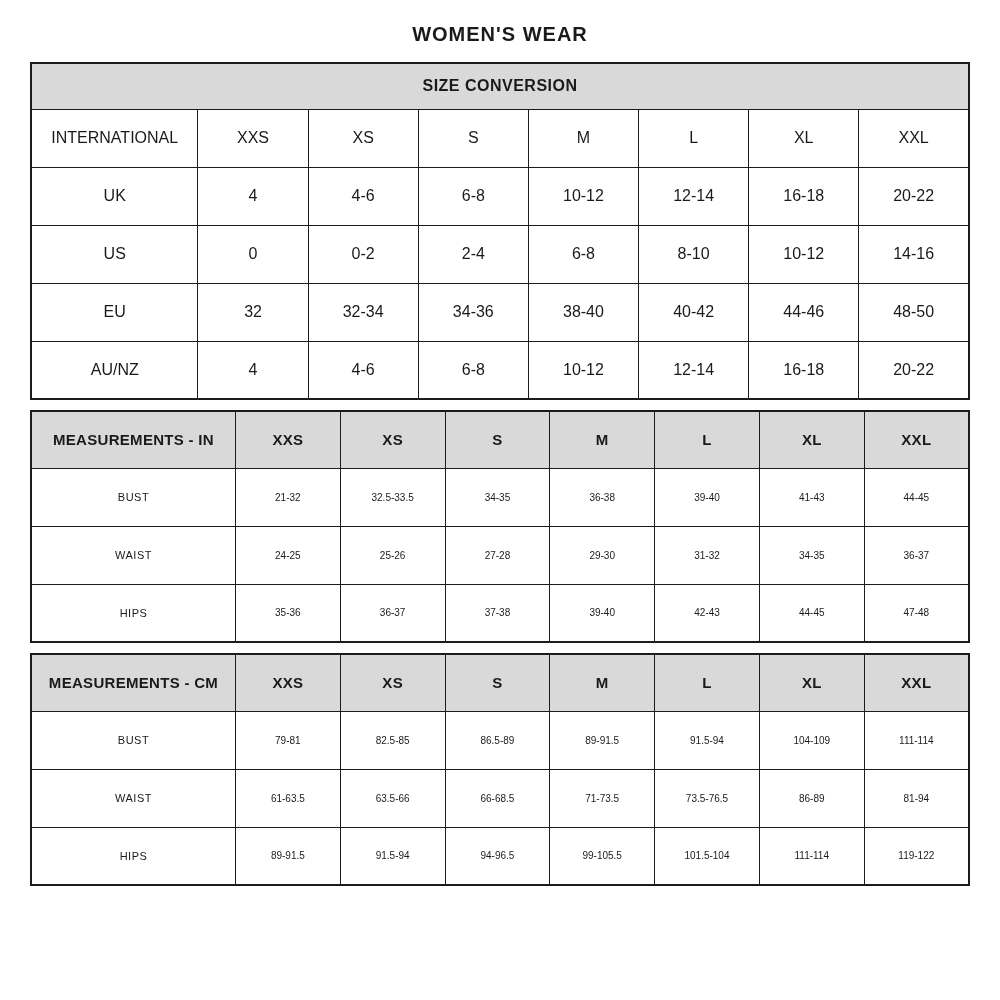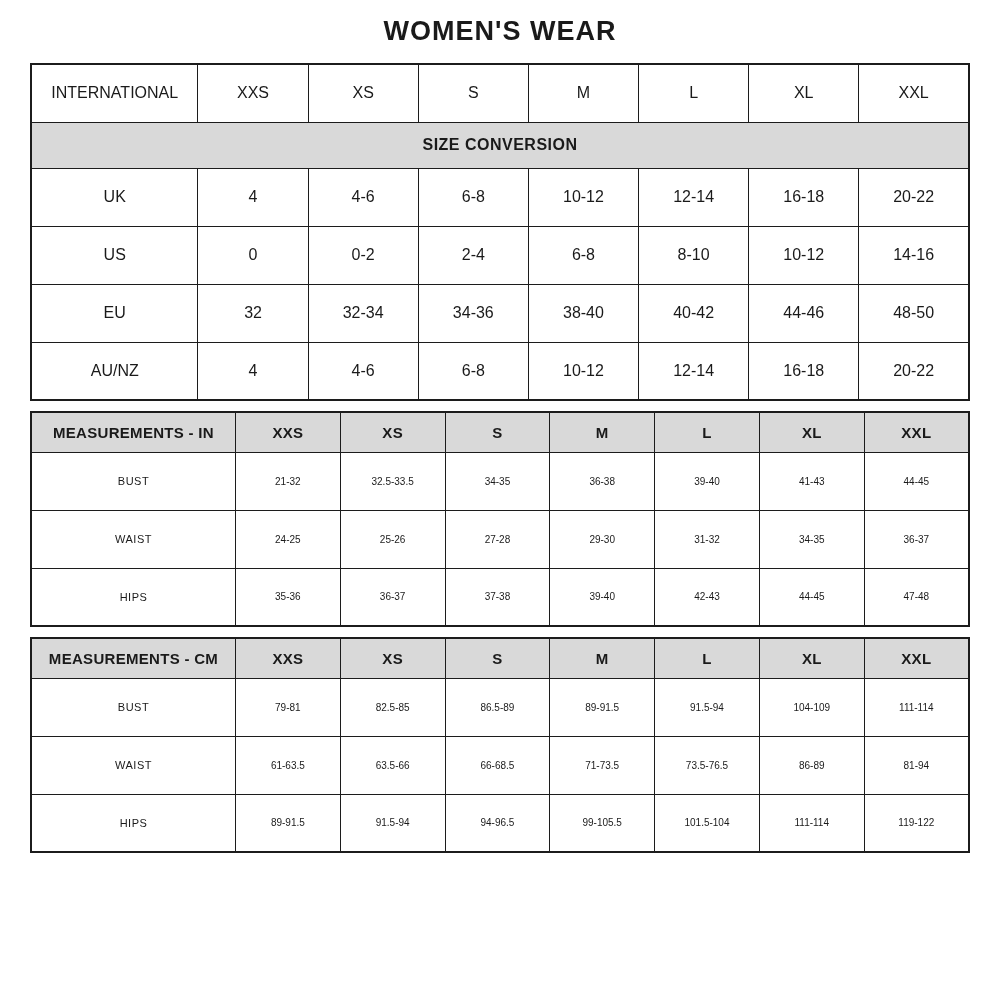--- a/index.html
+++ b/index.html
@@ -5,24 +5,24 @@
   * { box-sizing: border-box; }
   html, body { margin: 0; padding: 0; background: #ffffff; }
   body {
     width: 1000px;
     font-family: "Liberation Sans", sans-serif;
     color: #1a1a1a;
   }
   .page { width: 1000px; padding: 8px 30px 10px 30px; }
   .title {
     text-align: center;
-    font-size: 27px;
+    font-size: 20px;
     font-weight: 700;
     letter-spacing: 1px;
-    margin: 8px 0 16px 0;
+    margin: 15px 0 16px 0;
   }
   table {
     width: 100%;
     border-collapse: collapse;
     table-layout: fixed;
     border: 2px solid #1c1c1c;
   }
   .tbl { margin-bottom: 10px; }
   td {
     border: 1.5px solid #1c1c1c;
@@ -40,55 +40,55 @@
   }
   
   .sc td { height: 58px; font-size: 16px; }
   .sc .band { height: 46px; }
   
   .meas td { height: 58px; }
   .meas .hdr {
     background: #d9d9d9;
     font-weight: 700;
     font-size: 15px;
-    height: 40px;
+    height: 57px;
     letter-spacing: 0.3px;
   }
   .meas .rowlabel { font-size: 11px; letter-spacing: 0.5px; }
   .meas .val { font-size: 10px; }
   col.sc-first { width: 17.8%; }
   col.meas-first { width: 21.8%; }
 </style>
 </head>
 <body>
 
 <div class="page">
 
   <div class="title">WOMEN'S WEAR</div>
 
   <table class="tbl sc">
     <colgroup>
         <col class="sc-first">
         <col span="7">
       </colgroup>
     <tbody>
+      <tr>
+        <td colspan="8" class="band">SIZE CONVERSION</td>
+      </tr>
       <tr>
         <td>INTERNATIONAL</td>
         <td>XXS</td>
         <td>XS</td>
         <td>S</td>
         <td>M</td>
         <td>L</td>
         <td>XL</td>
         <td>XXL</td>
       </tr>
       <tr>
-        <td colspan="8" class="band">SIZE CONVERSION</td>
-      </tr>
-      <tr>
         <td>UK</td>
         <td>4</td>
         <td>4-6</td>
         <td>6-8</td>
         <td>10-12</td>
         <td>12-14</td>
         <td>16-18</td>
         <td>20-22</td>
       </tr>
       <tr>

